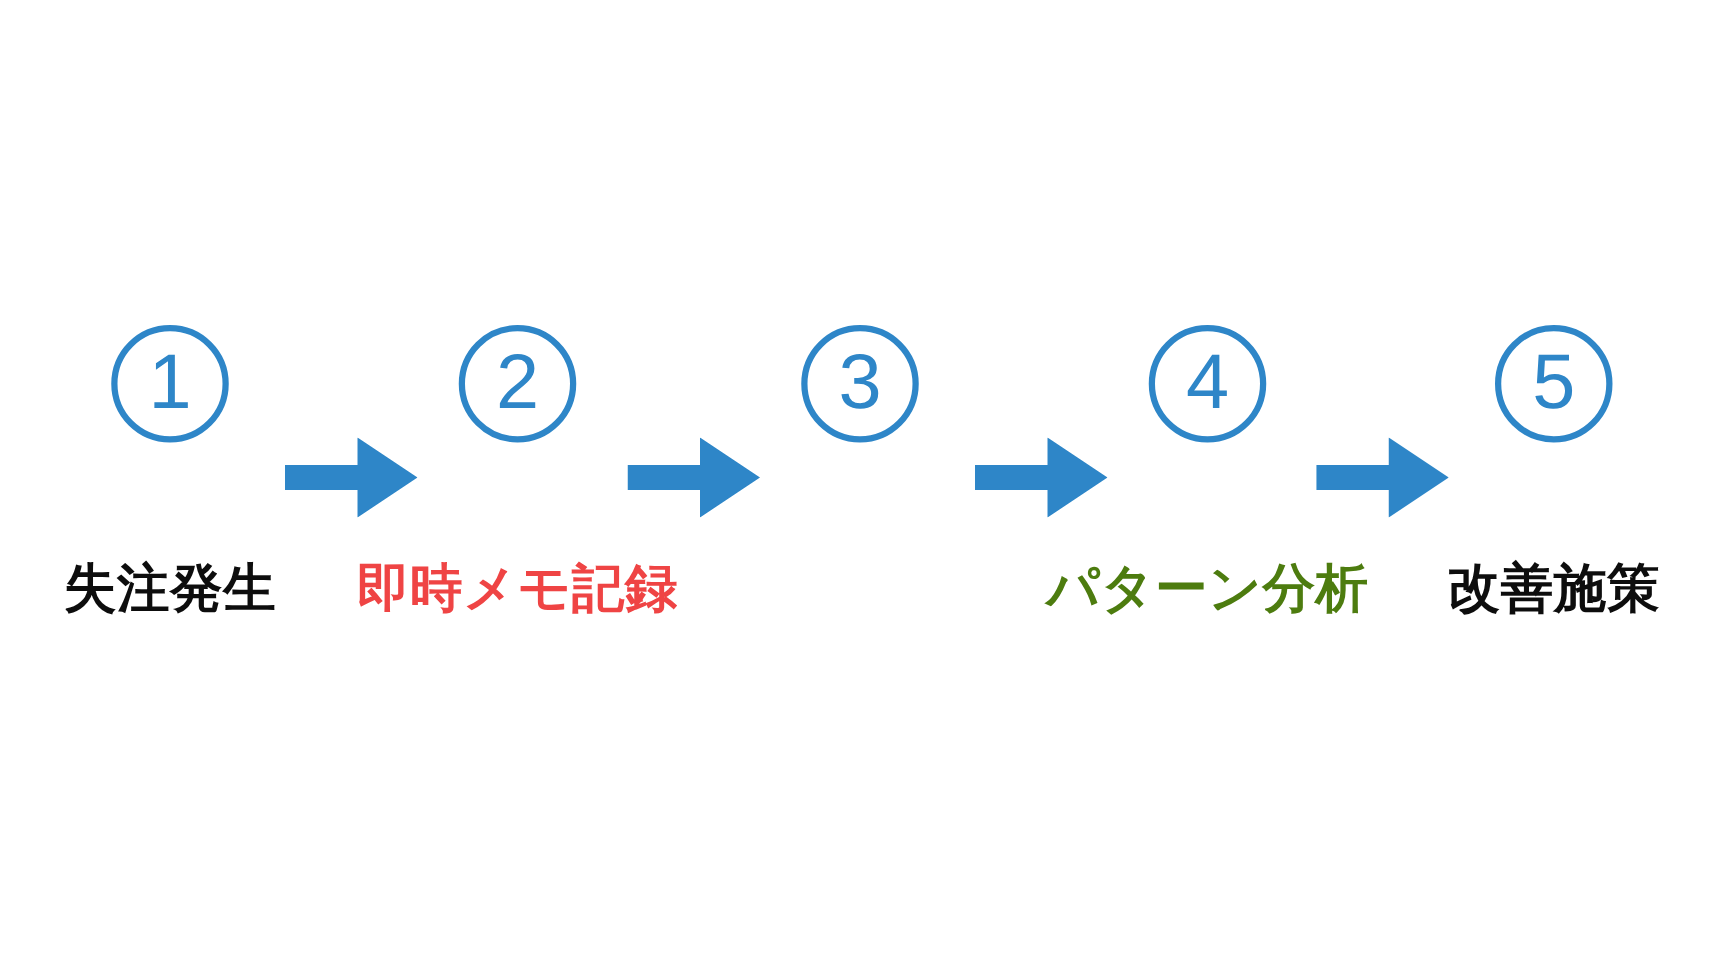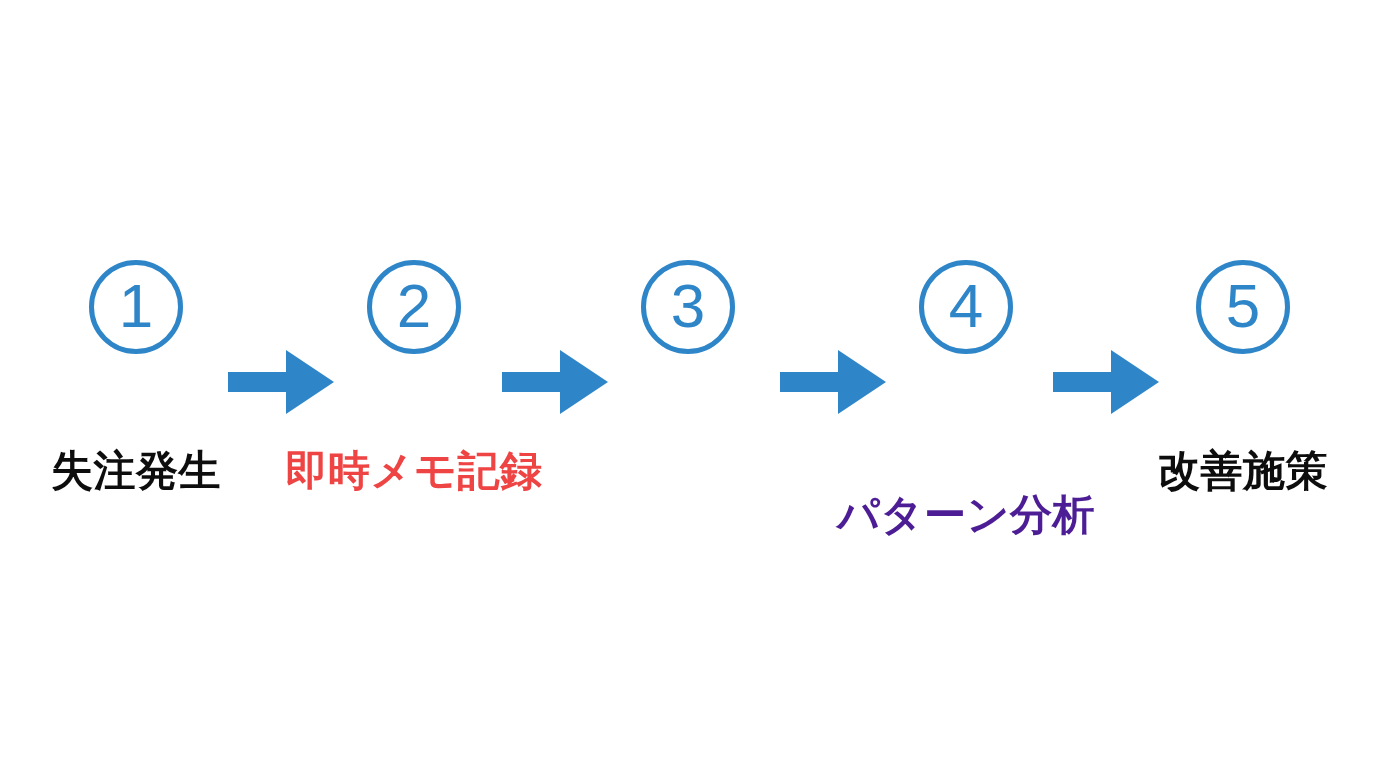--- a/index.html
+++ b/index.html
@@ -130,21 +130,21 @@
     <svg viewBox="0 0 106 64" xmlns="http://www.w3.org/2000/svg" aria-hidden="true">
       <polygon points="0,22 58,22 58,0 106,32 58,64 58,42 0,42" fill="#2e86c8"></polygon>
     </svg>
   </div>
 
   <div class="step" style="left:966px;">
     <div class="badge">
       <div class="badge-ring" style="border-color: rgb(46, 134, 200);"></div>
       <div class="badge-num" style="color: rgb(46, 134, 200);">4</div>
     </div>
-    <div class="step-label" style="color: #4c1d95; margin-top: 44px;">パターン分析</div>
+    <div class="step-label" style="color: #4d7c0f;">パターン分析</div>
   </div>
 
   <div class="arrow" style="left:1053px;">
     <svg viewBox="0 0 106 64" xmlns="http://www.w3.org/2000/svg" aria-hidden="true">
       <polygon points="0,22 58,22 58,0 106,32 58,64 58,42 0,42" fill="#2e86c8"></polygon>
     </svg>
   </div>
 
   <div class="step" style="left:1243px;">
     <div class="badge">

